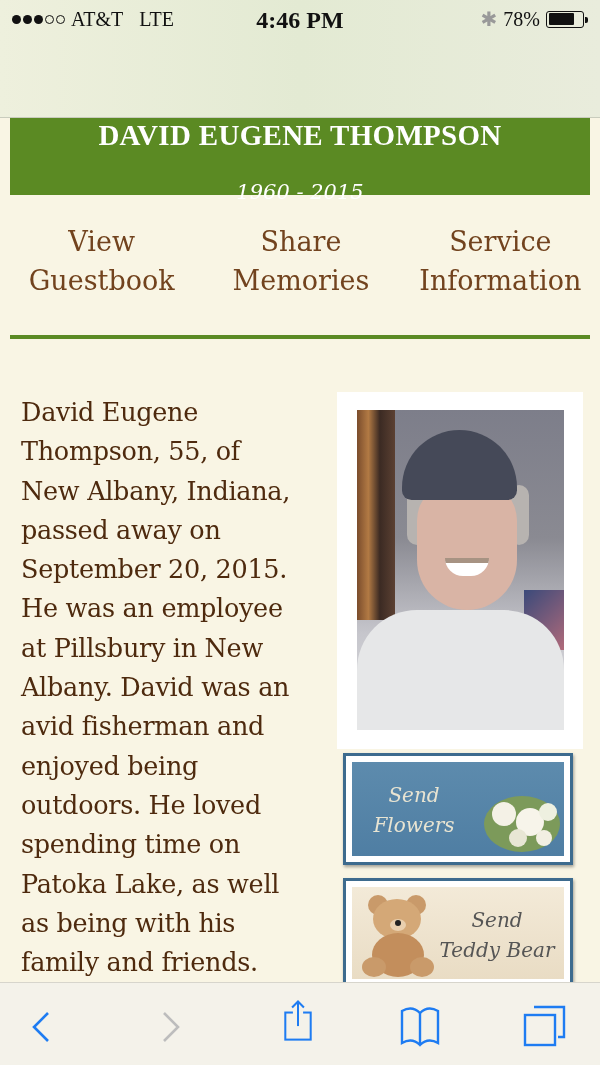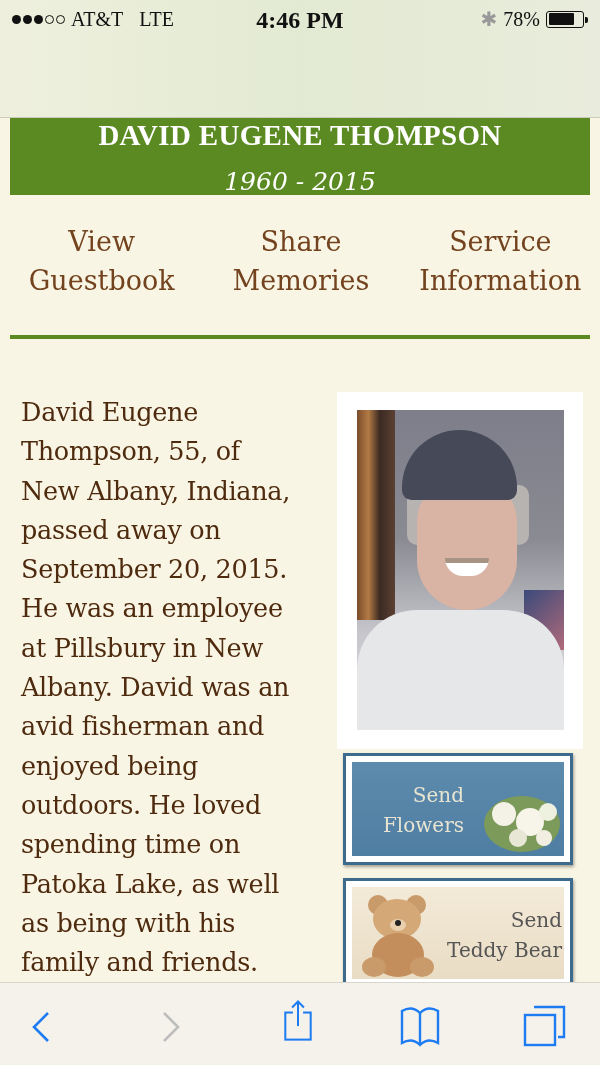--- a/index.html
+++ b/index.html
@@ -43,21 +43,21 @@
   .menu-icon span:nth-child(4) { width: 22px; }
   .url-text { position: absolute; left: 85px; top: 11px; font-size: 29px; color: #1a1a1a; letter-spacing: 0.2px; }
   .reload-icon { position: absolute; right: 14px; top: 12px; width: 30px; height: 30px; }
 
   
   .title-banner {
     position: absolute; left: 10px; top: 118px; width: 580px; height: 77px;
     background: #5b8a23; color: #ffffff; text-align: center;
   }
   .name-title { font-family: "Liberation Serif", serif; font-weight: bold; font-size: 29px; line-height: 34px; margin-top: 0px; letter-spacing: 0.3px; }
-  .dates { font-family: "DejaVu Serif", serif; font-style: italic; font-size: 25px; line-height: 38px; margin-top: 11px; }
+  .dates { font-family: "DejaVu Serif", serif; font-style: italic; font-size: 21px; line-height: 38px; margin-top: 21px; }
 
   .nav { position: absolute; left: 0; top: 222px; width: 600px; display: flex; }
   .nav-item {
     flex: 1; text-align: center; color: #72431e;
     font-family: "DejaVu Serif", serif; font-size: 27px; line-height: 39px; text-decoration: none;
     cursor: pointer;
   }
   .nav-item:nth-child(1) { padding-left: 2px; }
   .nav-divider { position: absolute; left: 10px; top: 335px; width: 580px; height: 4px; background: #5b8a23; }
 
@@ -87,21 +87,21 @@
   .photo .frame-pic { position: absolute; right: 0; top: 180px; width: 40px; height: 60px; background: linear-gradient(135deg, #3b4a7a, #b06a7a); }
 
   .promo {
     position: absolute; left: 343px; width: 230px;
     border: 3px solid #3d6b8e; background: #fff; padding: 6px;
     box-shadow: 1px 2px 3px rgba(0,0,0,0.35);
     cursor: pointer;
   }
   .promo-inner {
     position: relative; width: 100%; height: 100%;
-    font-family: "DejaVu Serif", serif; text-align: right;
+    font-family: "DejaVu Serif", serif; text-align: center; font-style: italic;
   }
   .promo.flowers { top: 753px; height: 112px; }
   .promo.flowers .promo-inner { background: linear-gradient(180deg, #5d8bad 0%, #4f7ea3 100%); color: #e8e4d2; }
   .promo.flowers .promo-label { position: absolute; left: 12px; top: 18px; width: 100px; font-size: 20px; line-height: 30px; }
   .bouquet { position: absolute; right: 2px; top: 22px; width: 80px; height: 68px; }
   .promo.teddy { top: 878px; height: 110px; }
   .promo.teddy .promo-inner { background: linear-gradient(180deg, #f3ead8 0%, #e9dcc4 100%); color: #555; }
   .promo.teddy .promo-label { position: absolute; right: 2px; top: 18px; width: 130px; font-size: 20px; line-height: 30px; }
   .teddy-icon { position: absolute; left: 6px; top: 6px; width: 80px; height: 86px; }
 

